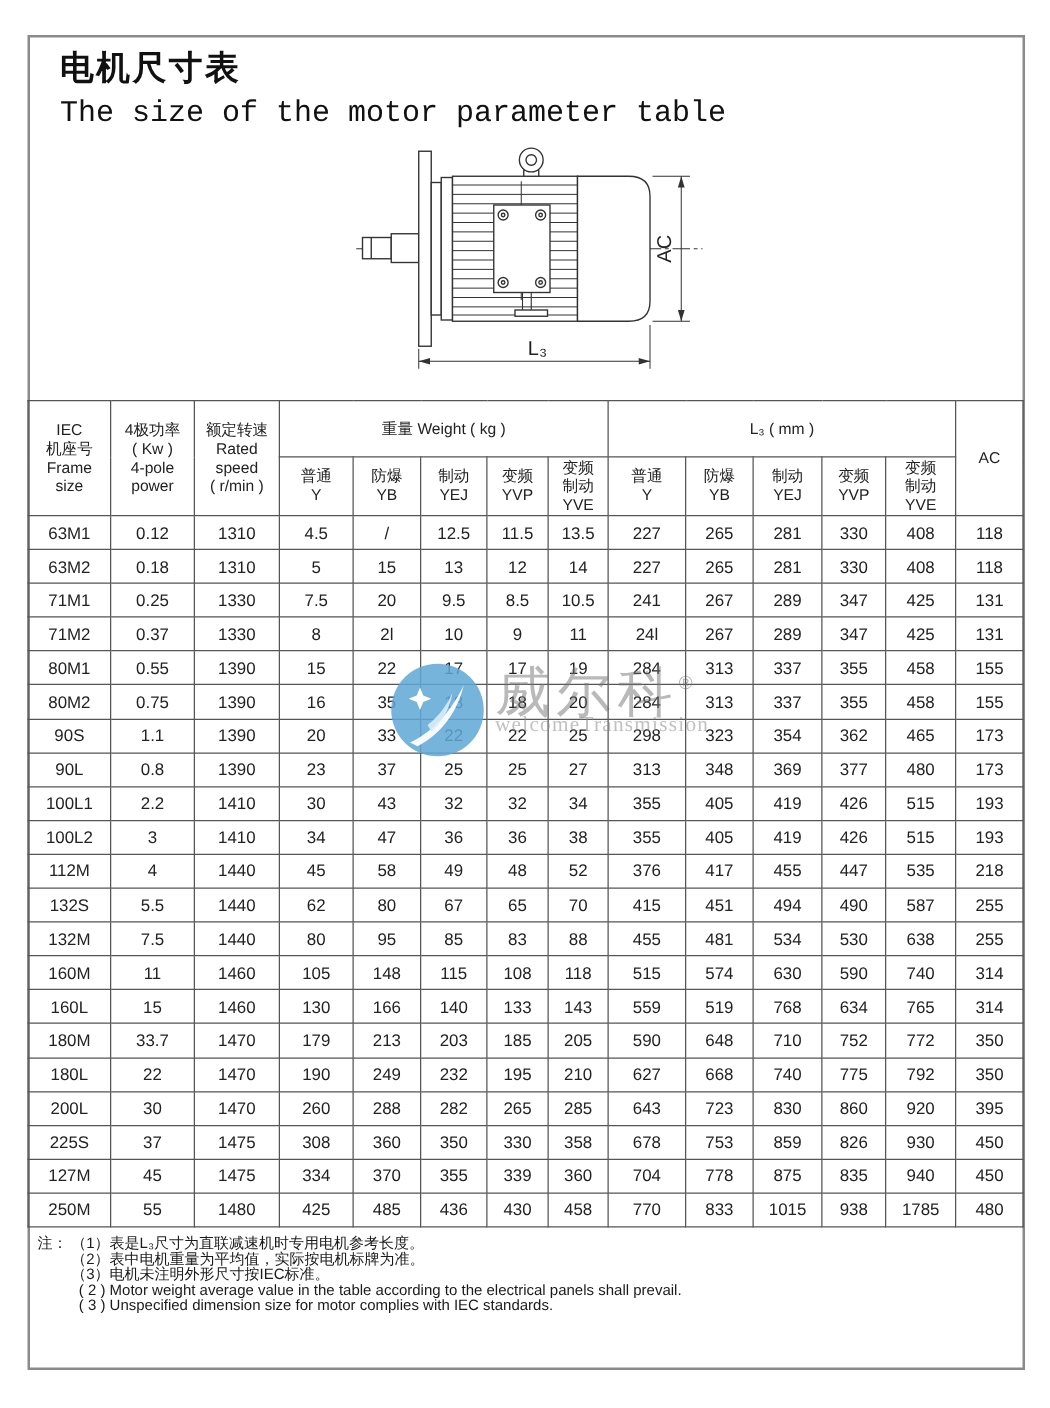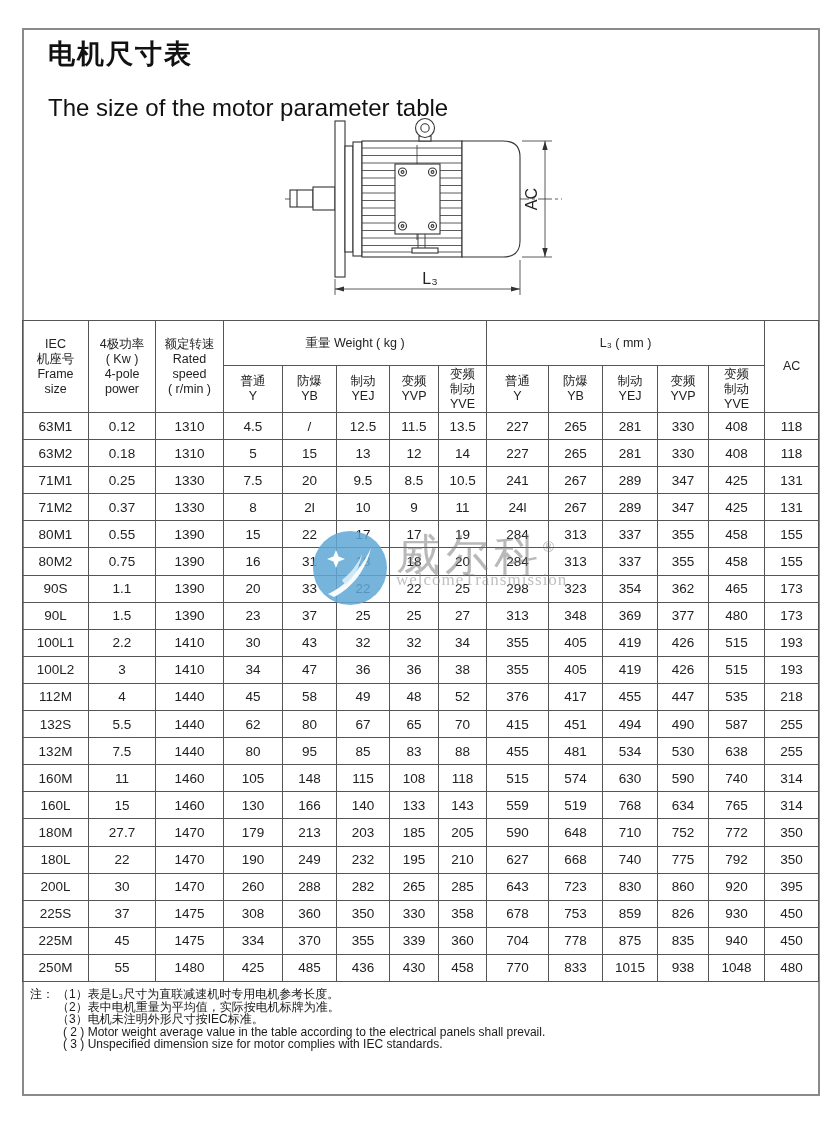--- a/index.html
+++ b/index.html
@@ -3,21 +3,21 @@
 <meta charset="utf-8">
 <style>
   html,body{margin:0;padding:0;background:#ffffff;}
   .page{position:relative;width:840px;height:1116px;background:#fff;
         font-family:"Liberation Sans",sans-serif;color:#222;overflow:hidden;}
   .frame{position:absolute;left:22px;top:28px;width:794px;height:1064px;
          border:2px solid #8a8a8a;pointer-events:none;}
   
   .title-block{position:absolute;left:48px;top:36px;}
   .title-cn{font-size:27px;font-weight:bold;letter-spacing:2px;color:#111;}
-  .title-en{font-size:24px;font-weight:500;color:#111;margin-top:22px;}
+  .title-en{font-size:24px;font-weight:500;color:#111;margin-top:6px;font-family:Liberation Mono, monospace;}
   
   .drawing{position:absolute;left:240px;top:102px;width:360px;height:214px;}
   .drawing svg{display:block;}
   
   table.motor{position:absolute;left:22px;top:320px;width:796px;
               border-collapse:collapse;table-layout:fixed;}
   table.motor th,table.motor td{border:1px solid #555;text-align:center;
               vertical-align:middle;padding:0;font-weight:normal;color:#222;}
   table.motor th{font-size:12.5px;line-height:15px;white-space:pre-line;margin-left:15px;}
   table.motor td{font-size:13.5px;height:26.1px;}
@@ -247,21 +247,21 @@
           <td>337</td>
           <td>355</td>
           <td>458</td>
           <td>155</td>
         </tr>
         <tr>
           <td>80M2</td>
           <td>0.75</td>
           <td>1390</td>
           <td>16</td>
-          <td>31</td>
+          <td>35</td>
           <td>18</td>
           <td>18</td>
           <td>20</td>
           <td>284</td>
           <td>313</td>
           <td>337</td>
           <td>355</td>
           <td>458</td>
           <td>155</td>
         </tr>
@@ -276,21 +276,21 @@
           <td>25</td>
           <td>298</td>
           <td>323</td>
           <td>354</td>
           <td>362</td>
           <td>465</td>
           <td>173</td>
         </tr>
         <tr>
           <td>90L</td>
-          <td>1.5</td>
+          <td>0.8</td>
           <td>1390</td>
           <td>23</td>
           <td>37</td>
           <td>25</td>
           <td>25</td>
           <td>27</td>
           <td>313</td>
           <td>348</td>
           <td>369</td>
           <td>377</td>
@@ -404,21 +404,21 @@
           <td>143</td>
           <td>559</td>
           <td>519</td>
           <td>768</td>
           <td>634</td>
           <td>765</td>
           <td>314</td>
         </tr>
         <tr>
           <td>180M</td>
-          <td>27.7</td>
+          <td>33.7</td>
           <td>1470</td>
           <td>179</td>
           <td>213</td>
           <td>203</td>
           <td>185</td>
           <td>205</td>
           <td>590</td>
           <td>648</td>
           <td>710</td>
           <td>752</td>
@@ -467,21 +467,21 @@
           <td>330</td>
           <td>358</td>
           <td>678</td>
           <td>753</td>
           <td>859</td>
           <td>826</td>
           <td>930</td>
           <td>450</td>
         </tr>
         <tr>
-          <td>225M</td>
+          <td>127M</td>
           <td>45</td>
           <td>1475</td>
           <td>334</td>
           <td>370</td>
           <td>355</td>
           <td>339</td>
           <td>360</td>
           <td>704</td>
           <td>778</td>
           <td>875</td>
@@ -495,21 +495,21 @@
           <td>1480</td>
           <td>425</td>
           <td>485</td>
           <td>436</td>
           <td>430</td>
           <td>458</td>
           <td>770</td>
           <td>833</td>
           <td>1015</td>
           <td>938</td>
-          <td>1048</td>
+          <td>1785</td>
           <td>480</td>
         </tr>
       </tbody>
   </table>
 
   <div class="watermark">
     <svg width="76" height="76" viewBox="0 0 76 76">
       <circle cx="38" cy="38" r="37" fill="#5fa8d5" opacity="0.86"></circle>
       <path d="M16 64 C30 58 48 42 59 18 C54 40 40 58 22 67 Z" fill="#ffffff" opacity="0.95"></path>
       <path d="M30 50 C38 44 46 34 50 24 C48 38 40 50 33 55 Z" fill="#d8edf8" opacity="0.9"></path>

